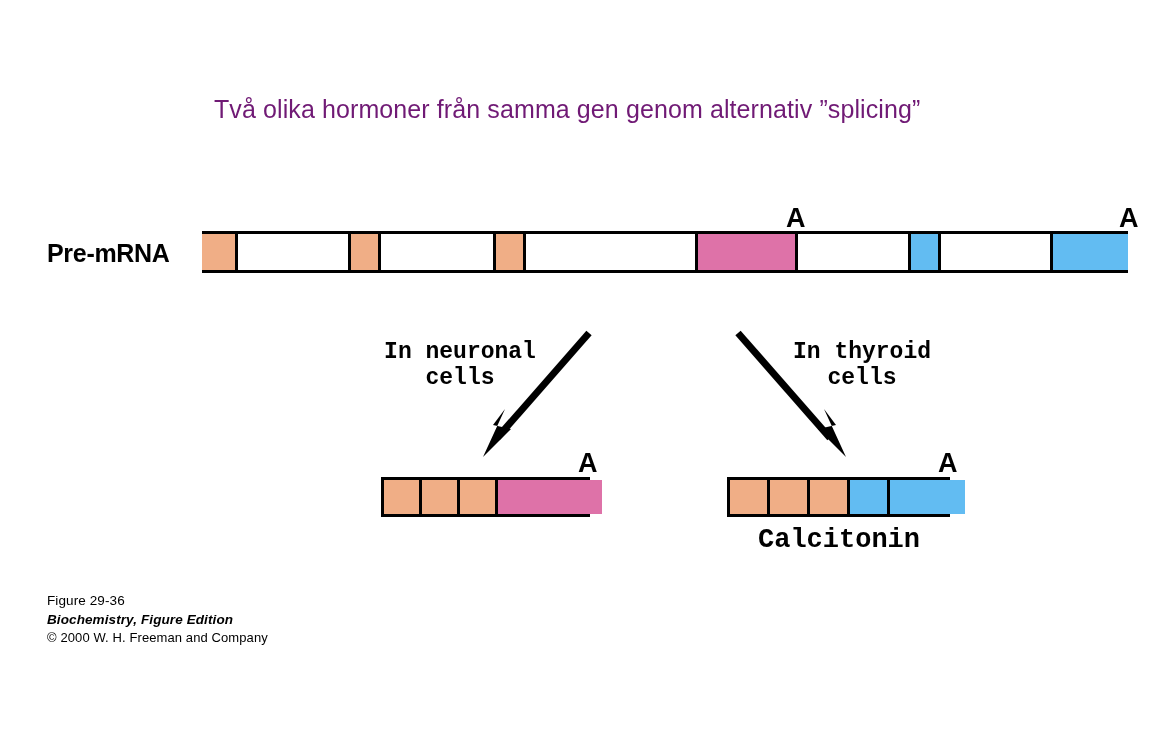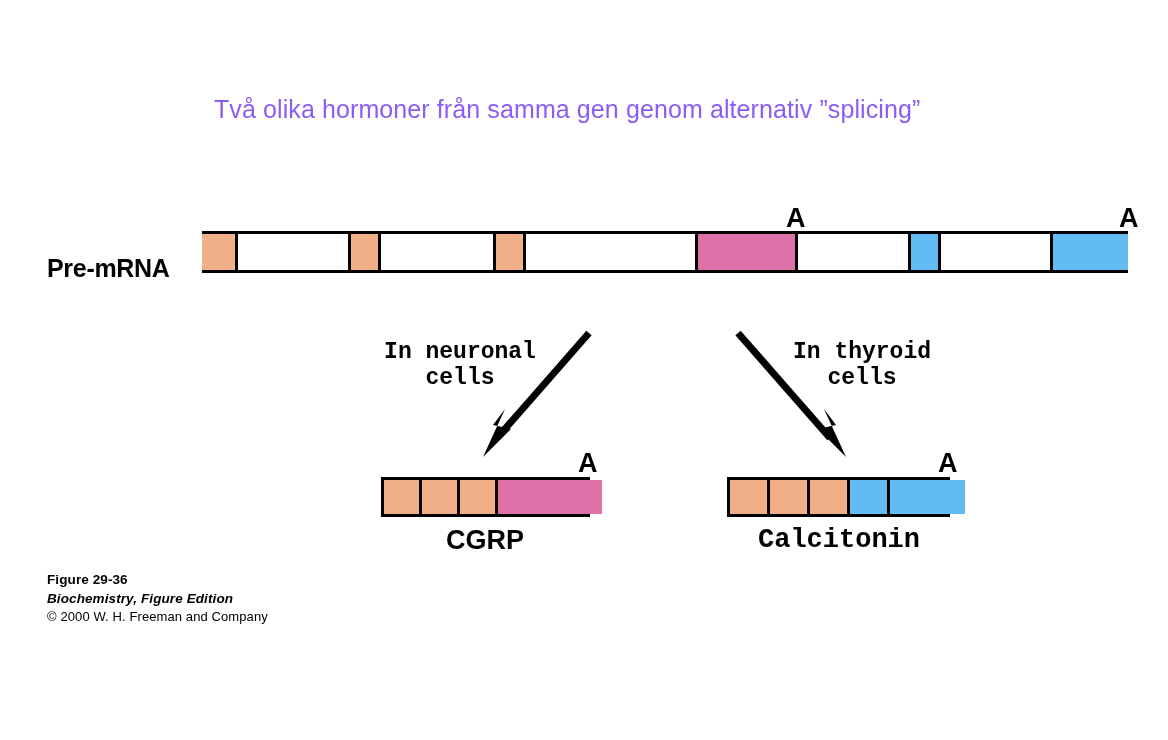--- a/index.html
+++ b/index.html
@@ -21,28 +21,28 @@
 
   
   .title {
     position: absolute;
     left: 214px;
     top: 95px;
     font-size: 25px;
     font-weight: 400;
     letter-spacing: 0.1px;
     white-space: nowrap;
-    color: #8b5cf6;
+    color: #701a75;
   }
 
   
   .premrna-label {
     position: absolute;
     left: 47px;
-    top: 254px;
+    top: 239px;
     font-size: 25px;
     font-weight: 700;
     letter-spacing: -0.3px;
     white-space: nowrap;
   }
 
   .bar {
     position: absolute;
     box-sizing: border-box;
     border: 3px solid #000;
@@ -99,22 +99,23 @@
 
   
   .caption {
     position: absolute;
     left: 47px;
     top: 570px;
     line-height: 1.42;
   }
   .caption .fig-num {
     font-size: 13.5px;
-    font-weight: 700;
-    letter-spacing: 0.1px;
+    font-weight: 400;
+    letter-spacing: 0.1px;
+    margin-top: 21px;
   }
   .caption .book {
     font-size: 13.5px;
     font-weight: 700;
     font-style: italic;
     letter-spacing: 0.1px;
   }
   .caption .copy {
     font-size: 13px;
     font-weight: 400;
@@ -174,21 +175,20 @@
   <div class="bar" id="cgrp-bar" style="left:381px; top:477px; width:209px; height:40px;">
       <div class="seg" style="left: 0px; width: 35px; background: rgb(240, 174, 134);"></div>
       <div class="divider" style="left: 35px;"></div>
       <div class="seg" style="left: 38px; width: 35px; background: rgb(240, 174, 134);"></div>
       <div class="divider" style="left: 73px;"></div>
       <div class="seg" style="left: 76px; width: 35px; background: rgb(240, 174, 134);"></div>
       <div class="divider" style="left: 111px;"></div>
       <div class="seg" style="left: 114px; width: 104px; background: rgb(222, 114, 168);"></div>
     </div>
 
-  <div class="product-name" style="left:385px; top:525px; width:200px;">CGRP</div>
 
   <div class="poly-a" style="left:938px; top:450px;">A</div>
 
   <div class="bar" id="calcitonin-bar" style="left:727px; top:477px; width:223px; height:40px;">
       <div class="seg" style="left: 0px; width: 37px; background: rgb(240, 174, 134);"></div>
       <div class="divider" style="left: 37px;"></div>
       <div class="seg" style="left: 40px; width: 37px; background: rgb(240, 174, 134);"></div>
       <div class="divider" style="left: 77px;"></div>
       <div class="seg" style="left: 80px; width: 37px; background: rgb(240, 174, 134);"></div>
       <div class="divider" style="left: 117px;"></div>

